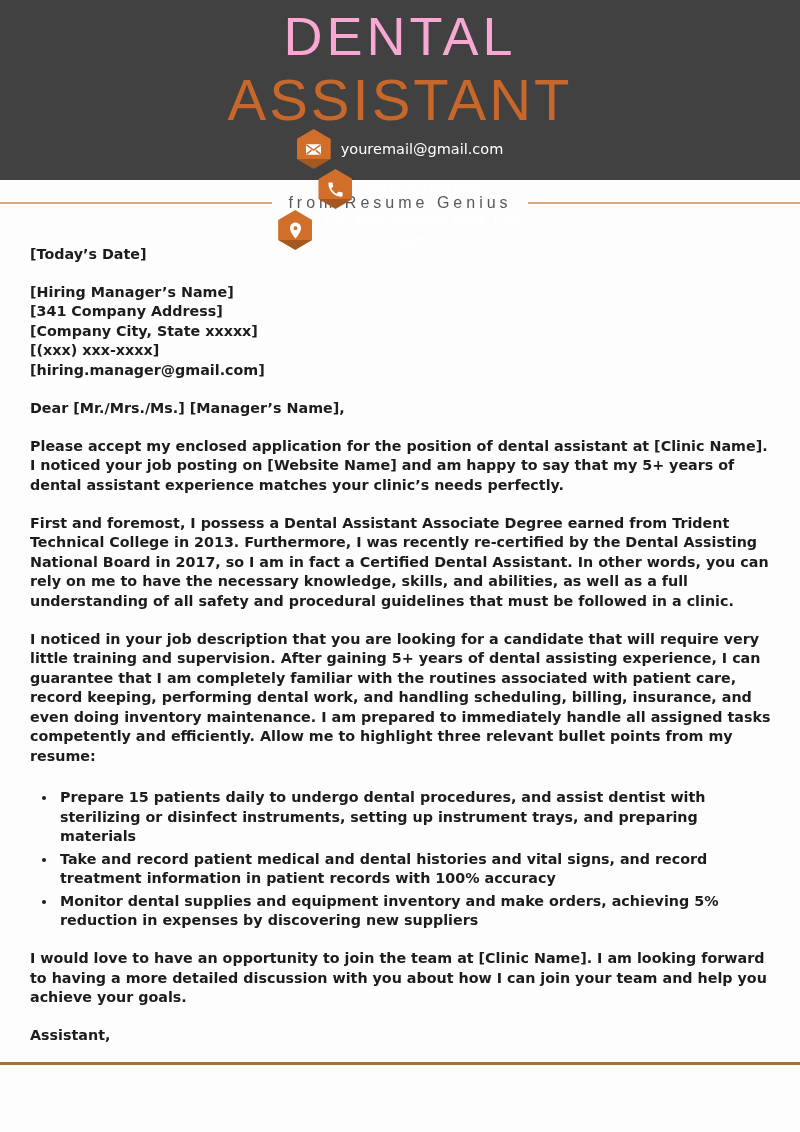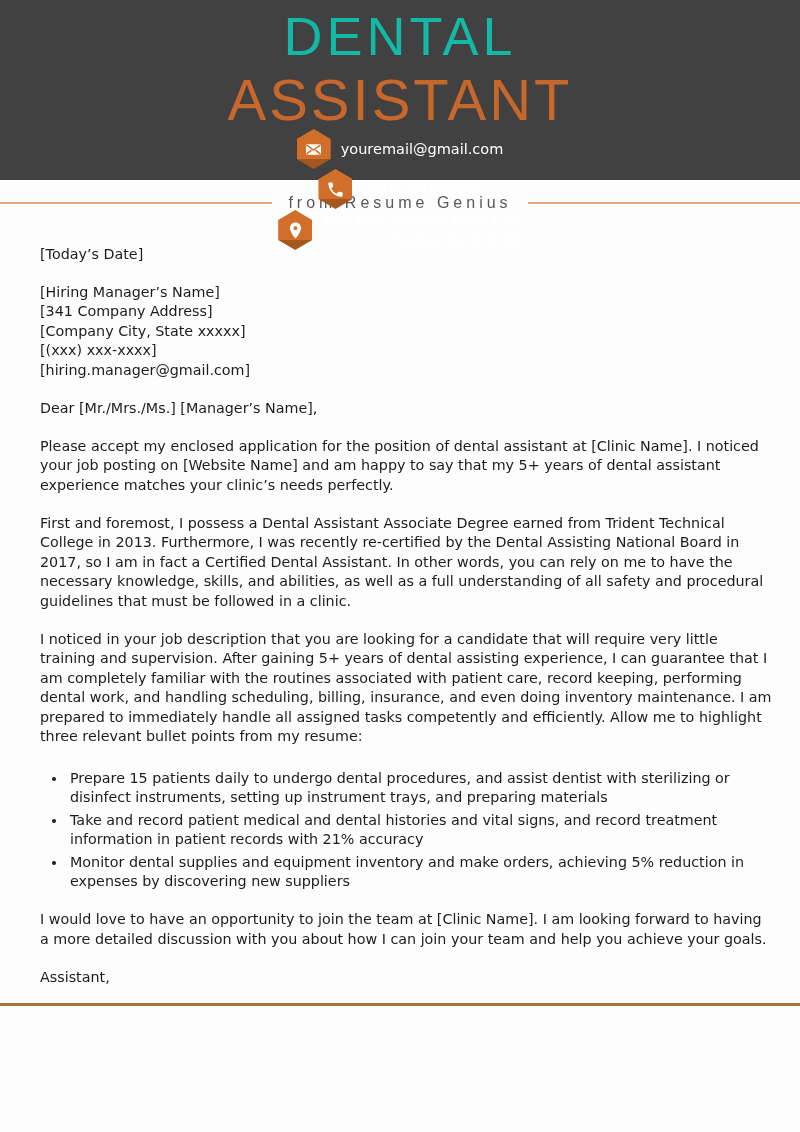--- a/index.html
+++ b/index.html
@@ -18,21 +18,21 @@
   body{width:800px;margin:0 auto;font-family:"DejaVu Sans",sans-serif;}
   .page{width:800px;min-height:1132px;background:#FDFDFD;overflow:hidden;}
 
   
   .header{
     width:100%;height:180px;background:var(--header-bg);
     padding-top:8px;display:flex;flex-direction:column;justify-content:space-between;
   }
   .title{text-align:center;font-family:"Liberation Sans",sans-serif;}
   .title-line1{
-    color:#14b8a6;font-size:54px;line-height:56px;letter-spacing:4px;font-weight:400;
+    color:#f9a8d4;font-size:54px;line-height:56px;letter-spacing:4px;font-weight:400;
   }
   .title-line2{
     color:var(--accent-orange);font-size:58px;line-height:58px;letter-spacing:3px;
     font-weight:400;margin-top:7px;
   }
   .contacts{
     display:flex;justify-content:space-between;align-items:center;
     padding:0 28px 10px 28px;
     flex-direction:column;
   }
@@ -54,22 +54,22 @@
     height:46px;background:#FDFDFD;
   }
   .d-line{flex:1;height:2px;background:var(--divider-line);}
   .d-text{
     font-family:"Liberation Sans",sans-serif;font-size:16px;letter-spacing:4px;
     color:var(--divider-text);white-space:nowrap;
   }
 
   
   .letter{
-    padding:0 27px 0 40px;color:var(--body-text);
-    font-size:14.3px;line-height:19.5px;
+    padding:0 27px 0 30px;color:var(--body-text);
+    font-size:14.3px;line-height:19.5px;font-weight:bold;
   }
   .letter p,.letter .recipient,.letter ul{margin-top:18.5px;}
   .date{margin-top:12px;}
   .letter ul{margin-top:22px;padding-left:27px;}
   .letter li{padding-left:3px;}
   .letter li + li{margin-top:3px;}
   .signoff{margin-top:26px;}
   .signature{margin-top:25px;}
 
   
@@ -139,21 +139,21 @@
     </div>
 
     <p>Dear [Mr./Mrs./Ms.] [Manager’s Name],</p>
 
     <p>Please accept my enclosed application for the position of dental assistant at [Clinic Name]. I noticed your job posting on [Website Name] and am happy to say that my 5+ years of dental assistant experience matches your clinic’s needs perfectly.</p>
     <p>First and foremost, I possess a Dental Assistant Associate Degree earned from Trident Technical College in 2013. Furthermore, I was recently re-certified by the Dental Assisting National Board in 2017, so I am in fact a Certified Dental Assistant. In other words, you can rely on me to have the necessary knowledge, skills, and abilities, as well as a full understanding of all safety and procedural guidelines that must be followed in a clinic.</p>
     <p>I noticed in your job description that you are looking for a candidate that will require very little training and supervision. After gaining 5+ years of dental assisting experience, I can guarantee that I am completely familiar with the routines associated with patient care, record keeping, performing dental work, and handling scheduling, billing, insurance, and even doing inventory maintenance. I am prepared to immediately handle all assigned tasks competently and efficiently. Allow me to highlight three relevant bullet points from my resume:</p>
 
     <ul>
       <li>Prepare 15 patients daily to undergo dental procedures, and assist dentist with sterilizing or disinfect instruments, setting up instrument trays, and preparing materials</li>
-      <li>Take and record patient medical and dental histories and vital signs, and record treatment information in patient records with 21% accuracy</li>
+      <li>Take and record patient medical and dental histories and vital signs, and record treatment information in patient records with 100% accuracy</li>
       <li>Monitor dental supplies and equipment inventory and make orders, achieving 5% reduction in expenses by discovering new suppliers</li>
     </ul>
 
     <p>I would love to have an opportunity to join the team at [Clinic Name]. I am looking forward to having a more detailed discussion with you about how I can join your team and help you achieve your goals.</p>
     <p class="signoff">Assistant,</p>
   </main>
 
   <div class="footer-line"></div>
 </div>
 

